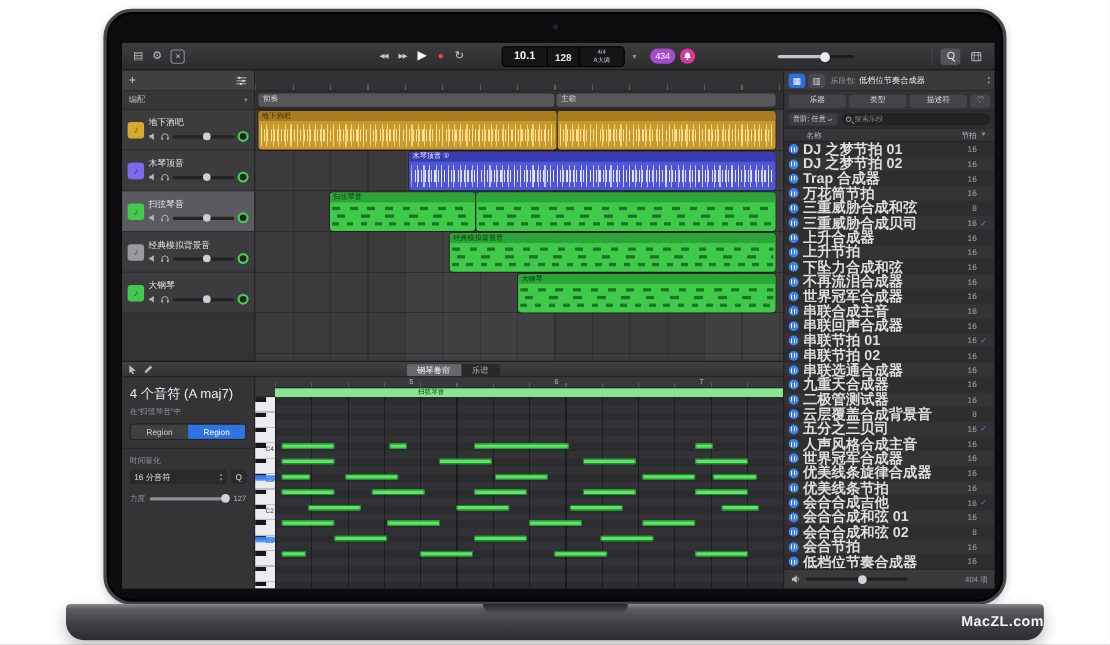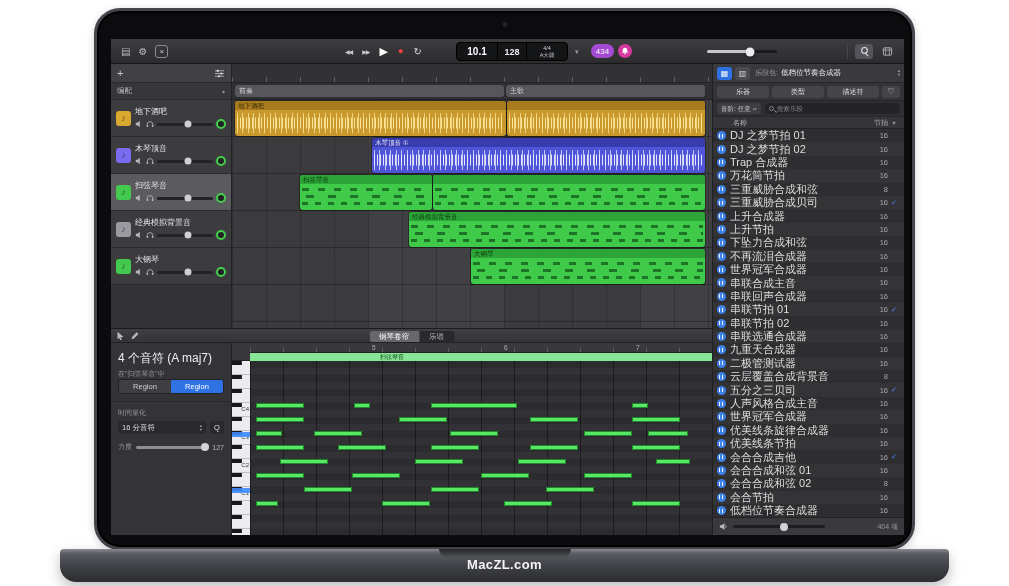--- a/index.html
+++ b/index.html
@@ -12,21 +12,21 @@
   .camera{position:absolute;left:50%;top:11px;transform:translateX(-50%);
     width:5px;height:5px;border-radius:50%;background:#1d2328;}
   .screen{position:absolute;left:14px;top:28px;width:793px;height:496px;
     background:#38383b;overflow:hidden;}
   .laptop-base{position:absolute;left:60px;top:549px;width:889px;height:33px;
     background:linear-gradient(180deg,#8b8c91,#5b5c61 14%,#404146 52%,#2b2c30);
     border-radius:4px 4px 16px 16px;box-shadow:0 6px 14px rgba(0,0,0,.25);}
   .base-notch{position:absolute;left:50%;top:0;transform:translateX(-50%);
     width:132px;height:9px;background:linear-gradient(180deg,#26272b,#54555a);
     border-radius:0 0 9px 9px;}
-  .watermark{position:absolute;left:0;right:0;top:8px;text-align:center;
+  .watermark{position:absolute;left:0;right:0;top:8px;text-align:right;
     color:#f4f4f6;font-size:13px;font-weight:bold;letter-spacing:.4px;}
   
   .toolbar{position:absolute;left:0;top:0;right:0;height:25px;
     background:linear-gradient(180deg,#3d3d40,#2c2c2e);border-bottom:1px solid #151517;z-index:9;}
   .tb-left{position:absolute;left:10px;top:0;height:25px;display:flex;align-items:center;gap:8px;}
   .tb-glyph{font-size:10px;color:#b9b9be;line-height:1;}
   .tb-xbox{width:13px;height:13px;border:1px solid #8a8a90;border-radius:3px;font-size:8px;
     line-height:11px;text-align:center;color:#d2d2d6;}
   .transport{position:absolute;left:234px;top:0;height:25px;display:flex;align-items:center;gap:10px;}
   .tr-btn{font-size:9px;color:#c9c9cd;line-height:1;}
@@ -132,21 +132,21 @@
   .ed-hicons{position:absolute;left:5px;top:2px;display:flex;gap:5px;}
   .ed-hicons svg{width:9px;height:9px;display:block;}
   .ed-tabs{position:absolute;left:50%;top:1.5px;transform:translateX(-50%);display:flex;
     background:#29292b;border-radius:3px;overflow:hidden;}
   .ed-tab{font-size:7.5px;color:#b5b5ba;line-height:11px;padding:0 10px;}
   .ed-tab.selected{background:#67676c;color:#fff;}
   .ed-side{position:absolute;left:0;top:14px;width:121px;bottom:0;background:#343437;
     border-right:1px solid #222224;padding:7px 7px 0 7px;}
   .ed-sel-title{font-size:12px;color:#ededf0;white-space:nowrap;overflow:hidden;}
   .ed-sel-sub{font-size:7px;color:#97979c;margin-top:2px;white-space:nowrap;overflow:hidden;}
-  .ed-modes{display:flex;border-radius:3px;overflow:hidden;border:1px solid #232325;}
+  .ed-modes{display:flex;margin-top:6px;border-radius:3px;overflow:hidden;border:1px solid #232325;}
   .ed-mode{flex:1;text-align:center;font-size:7.5px;line-height:13px;background:#3f3f42;color:#cfcfd3;}
   .ed-mode.selected{background:#2f72e4;color:#fff;}
   .ed-divider{height:1px;background:#27272a;margin:7px -7px 6px -7px;}
   .ed-label{font-size:7px;color:#97979c;}
   .ed-qrow{display:flex;gap:4px;margin-top:3px;align-items:center;}
   .ed-select{flex:1;height:13px;background:#2a2a2c;border-radius:3px;display:flex;align-items:center;
     padding:0 4px;font-size:7.5px;color:#dddde0;justify-content:space-between;}
   .ed-arrows{font-size:4.5px;color:#9a9aa0;line-height:4px;display:flex;flex-direction:column;}
   .ed-qbtn{width:14px;height:13px;background:#2a2a2c;border-radius:3px;font-size:7.5px;color:#dddde0;
     text-align:center;line-height:13px;flex:none;}
@@ -216,21 +216,21 @@
   .lp-th-beats{width:20px;text-align:right;}
   .lp-th-fav{width:12px;text-align:center;font-size:6px;color:#8e8e93;}
   .lp-list{flex:1;overflow:hidden;}
   .lp-row{height:13.4px;display:flex;align-items:center;padding:0 4px;background:#2e2e30;}
   .lp-row:nth-child(even){background:#343436;}
   .lp-ic{width:11px;flex:none;display:flex;align-items:center;}
   .lp-ic::before{content:"";width:9px;height:9px;border-radius:50%;background:#3d80e8;
     display:block;position:relative;}
   .lp-wave{position:absolute;margin-left:2px;width:5px;height:4px;
     background:repeating-linear-gradient(90deg,#fff 0 1px,transparent 1px 2.5px);}
-  .lp-name{flex:1;font-size:11px;color:#dededf;white-space:nowrap;overflow:hidden;padding-left:2px;}
+  .lp-name{flex:1;font-size:13px;color:#dededf;white-space:nowrap;overflow:hidden;padding-left:2px;font-weight:bold;}
   .lp-beats{width:20px;text-align:right;font-size:7.5px;color:#a9a9ae;}
   .lp-check{width:12px;text-align:center;font-size:7px;color:#4b8dff;}
   .lp-row.checked .lp-check::before{content:"✓";}
   .lp-foot{height:18px;flex:none;background:#3a3a3d;border-top:1px solid #232325;display:flex;
     align-items:center;padding:0 6px;gap:5px;}
   .lp-foot .ic{width:9px;height:9px;}
   .lp-fslider{position:relative;flex:1;height:3px;background:#1e1e20;border-radius:2px;max-width:92px;}
   .lp-fknob{position:absolute;left:55%;top:50%;transform:translate(-50%,-50%);width:8px;height:8px;
     border-radius:50%;background:#d3d3d7;}
   .lp-count{margin-left:auto;font-size:7px;color:#97979c;}

